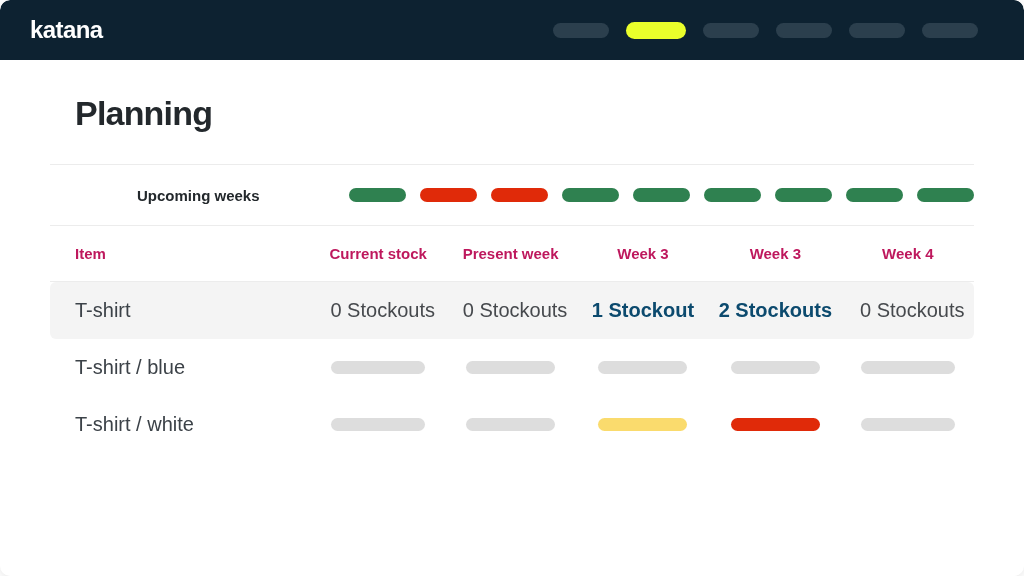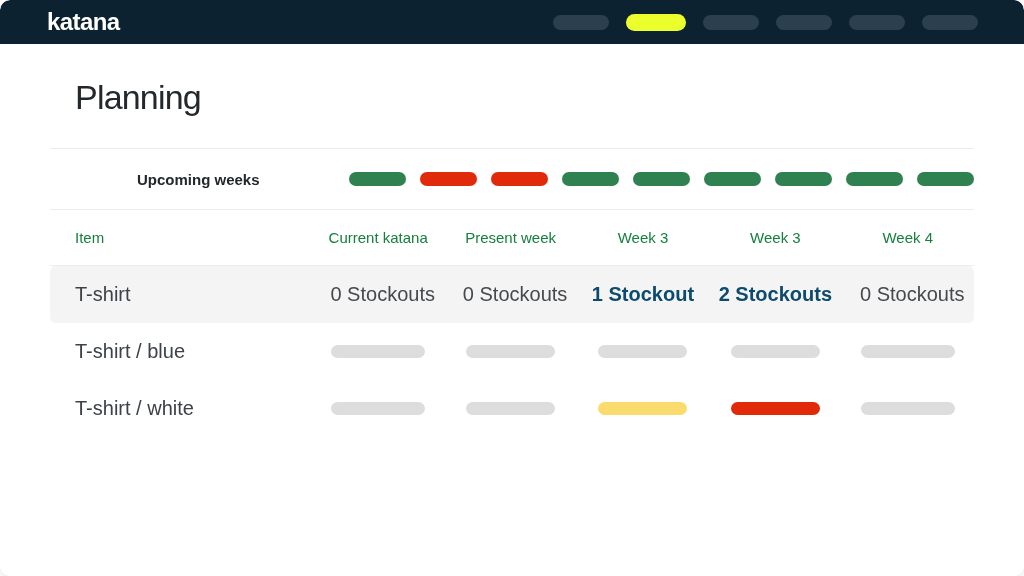--- a/index.html
+++ b/index.html
@@ -20,26 +20,26 @@
     height: 576px;
     box-sizing: border-box;
     background: #ffffff;
     border-radius: 10px;
     overflow: hidden;
     box-shadow: 0 2px 10px rgba(0,0,0,0.10);
   }
 
   
   .topbar {
-    height: 44px;
+    height: 60px;
     background: #0d2231;
     display: flex;
     align-items: center;
     justify-content: space-between;
-    padding: 0 24px 0 47px;
+    padding: 0 24px 0 30px;
     box-sizing: border-box;
     border-top-left-radius: 10px;
     border-top-right-radius: 10px;
   }
   .brand {
     color: #ffffff;
     font-size: 24px;
     font-weight: bold;
     letter-spacing: -0.6px;
     line-height: 1;
@@ -64,21 +64,21 @@
     border-radius: 9px;
   }
 
   
   .content {
     padding: 34px 50px 0 50px;
     box-sizing: border-box;
   }
   .page-title {
     font-size: 34px;
-    font-weight: normal;
+    font-weight: bold;
     color: #23282c;
     letter-spacing: -0.8px;
     margin: 0 0 31px 25px;
   }
 
   .upcoming-row {
     display: flex;
     align-items: center;
     border-top: 1px solid #ececec;
     border-bottom: 1px solid #ececec;
@@ -108,22 +108,22 @@
   .week-pill.red   { background: #e02a09; }
 
   
   table.planning {
     width: 100%;
     border-collapse: collapse;
     table-layout: fixed;
   }
   table.planning th {
     font-size: 15px;
-    font-weight: normal;
-    color: #15803d;
+    font-weight: bold;
+    color: #be185d;
     padding: 19px 0 19px 0;
     text-align: center;
     border-bottom: 1px solid #ececec;
   }
   table.planning th.col-item,
   table.planning td.col-item {
     text-align: left;
     padding-left: 25px;
     width: 237px;
   }
@@ -203,21 +203,21 @@
         <div class="week-pill green"></div>
         <div class="week-pill green"></div>
         <div class="week-pill green"></div>
       </div>
     </div>
 
     <table class="planning">
       <thead>
         <tr>
           <th class="col-item">Item</th>
-          <th>Current katana</th>
+          <th>Current stock</th>
           <th>Present week</th>
           <th>Week 3</th>
           <th>Week 3</th>
           <th>Week 4</th>
         </tr>
       </thead>
       <tbody>
 
         <tr class="striped">
           <td class="col-item">T-shirt</td>

